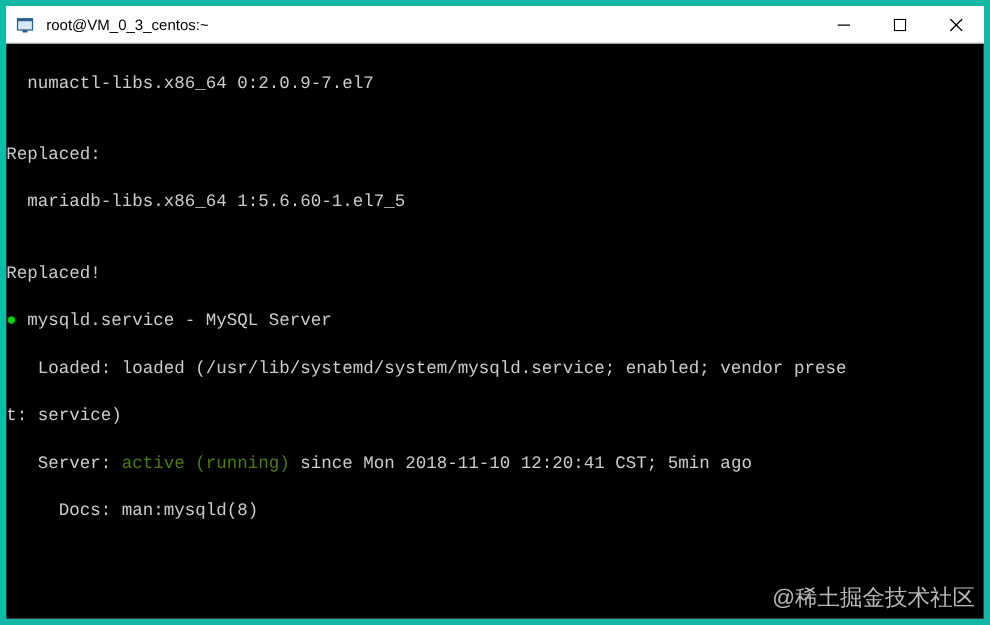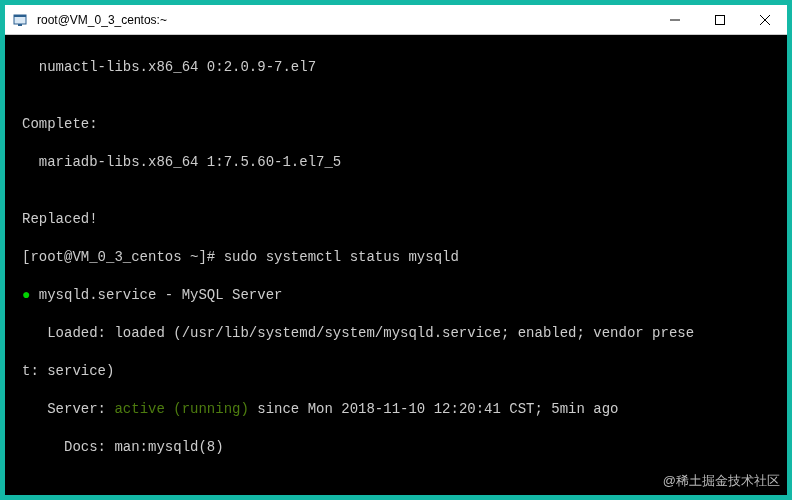--- a/index.html
+++ b/index.html
@@ -45,36 +45,36 @@
   display: flex;
   justify-content: center;
   align-items: center;
   font-family: "Segoe UI Symbol", sans-serif;
   font-size: 10px;
   color: #000;
 }
 .terminal {
   flex: 1;
   background: #000;
-  padding: 4px 10px 8px 17px;
+  padding: 4px 10px 8px 0;
   font-family: Consolas, "Courier New", monospace;
   font-size: 14px;
   line-height: 19px;
   color: #cccccc;
   white-space: pre;
   overflow: hidden;
 }
 .terminal .line { white-space: pre; }
 .g { color: #4d7c0f; }  
 .bullet { color: #00d200; }
 .watermark {
   position: fixed;
   right: 12px;
   bottom: 10px;
-  font-size: 13px;
+  font-size: 18px;
   color: #b9b9b9;
   font-family: "Segoe UI", sans-serif;
   pointer-events: none;
 }
 </style>
 </head>
 <body>
 
 <div class="window">
   <div class="titlebar">
@@ -101,25 +101,24 @@
       <svg width="10" height="10">
         <line x1="0" y1="0" x2="10" y2="10" stroke="#000" stroke-width="1"></line>
         <line x1="10" y1="0" x2="0" y2="10" stroke="#000" stroke-width="1"></line>
       </svg>
     </div>
   </div>
 
   <div class="terminal">
 <div class="line">  numactl-libs.x86_64 0:2.0.9-7.el7</div>
 <div class="line"></div>
-<div class="line">Complete:</div>
-<div class="line">  mariadb-libs.x86_64 1:7.5.60-1.el7_5</div>
+<div class="line">Replaced:</div>
+<div class="line">  mariadb-libs.x86_64 1:5.6.60-1.el7_5</div>
 <div class="line"></div>
 <div class="line">Replaced!</div>
-<div class="line"><span>[root@VM_0_3_centos ~]# </span><span>sudo systemctl status mysqld</span></div>
 <div class="line"><span class="bullet">●</span><span> mysqld.service - MySQL Server</span></div>
 <div class="line">   Loaded: loaded (/usr/lib/systemd/system/mysqld.service; enabled; vendor prese</div>
 <div class="line">t: service)</div>
 <div class="line"><span>   Server: </span><span class="g">active (running)</span><span> since Mon 2018-11-10 12:20:41 CST; 5min ago</span></div>
 <div class="line">     Docs: man:mysqld(8)</div>
 
 
 
 
 

